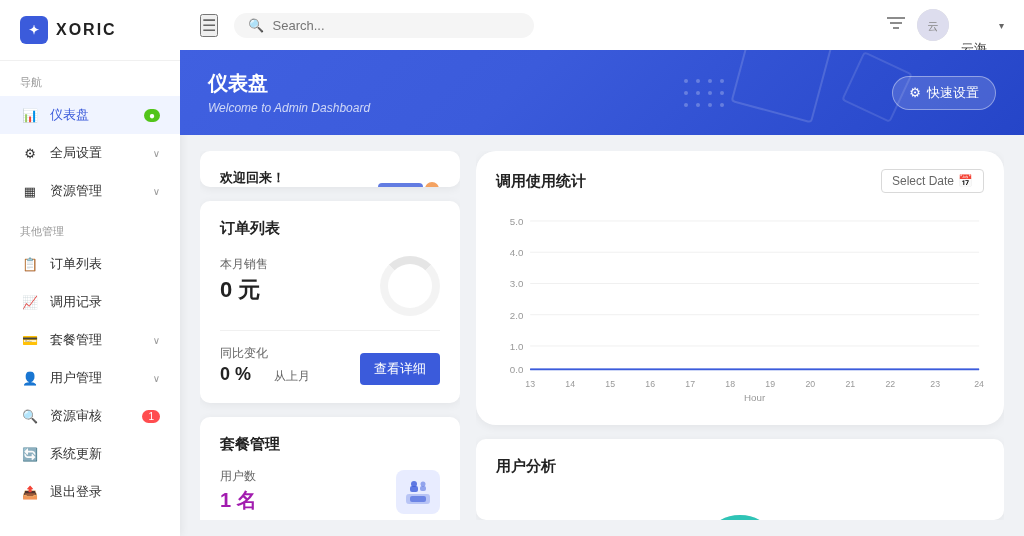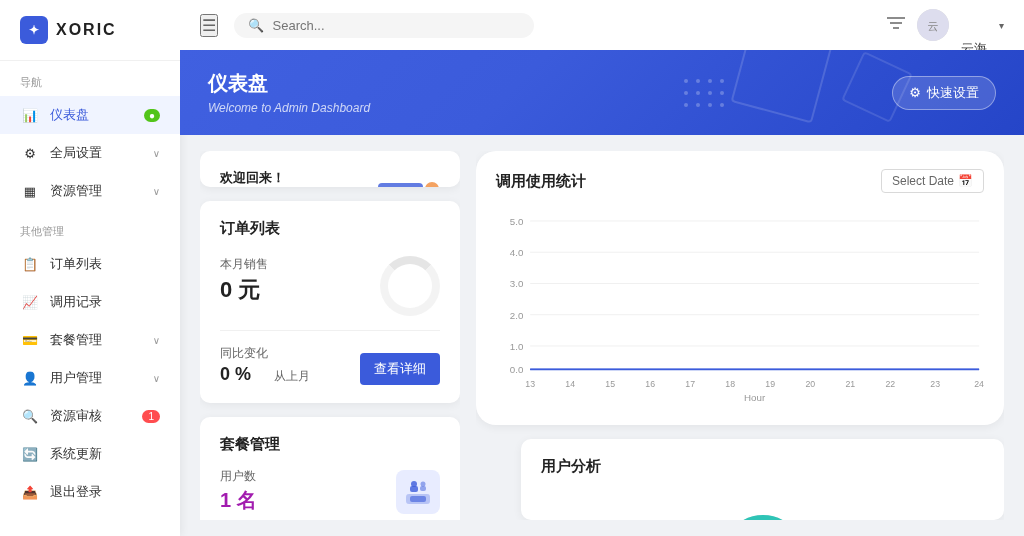--- a/index.html
+++ b/index.html
@@ -77,21 +77,21 @@
     
     .chart-card { background: #fff; border-radius: 20px; padding: 18px 20px; box-shadow: 0 2px 10px rgba(0,0,0,0.06); flex-shrink: 0; }
     .chart-header { display: flex; align-items: center; justify-content: space-between; margin-bottom: 10px; }
     .chart-title { font-size: 15px; font-weight: bold; color: #222; }
     .date-select { display: flex; align-items: center; gap: 4px; border: 1px solid #d9d9d9; border-radius: 4px; padding: 4px 10px; font-size: 12px; color: #666; cursor: pointer; }
 
     
     .chart-svg-wrapper { width: 100%; overflow: hidden; }
 
     
-    .user-analysis-card { background: #fff; border-radius: 10px; padding: 18px 20px; box-shadow: 0 2px 10px rgba(0,0,0,0.06); flex: 1; overflow: hidden; margin-left: 45px; }
+    .user-analysis-card { background: #fff; border-radius: 10px; padding: 18px 20px; box-shadow: 0 2px 10px rgba(0,0,0,0.06); flex: 1; overflow: hidden; }
 
     
     ::-webkit-scrollbar { width: 4px; height: 4px; }
     ::-webkit-scrollbar-track { background: #f0f0f0; }
     ::-webkit-scrollbar-thumb { background: #ccc; border-radius: 4px; }
 
     
     .dot-pattern { position: absolute; right: 300px; top: 0; bottom: 0; display: flex; align-items: center; gap: 8px; opacity: 0.25; }
     .dot-col { display: flex; flex-direction: column; gap: 8px; }
     .dot { width: 4px; height: 4px; background: #fff; border-radius: 50%; }

